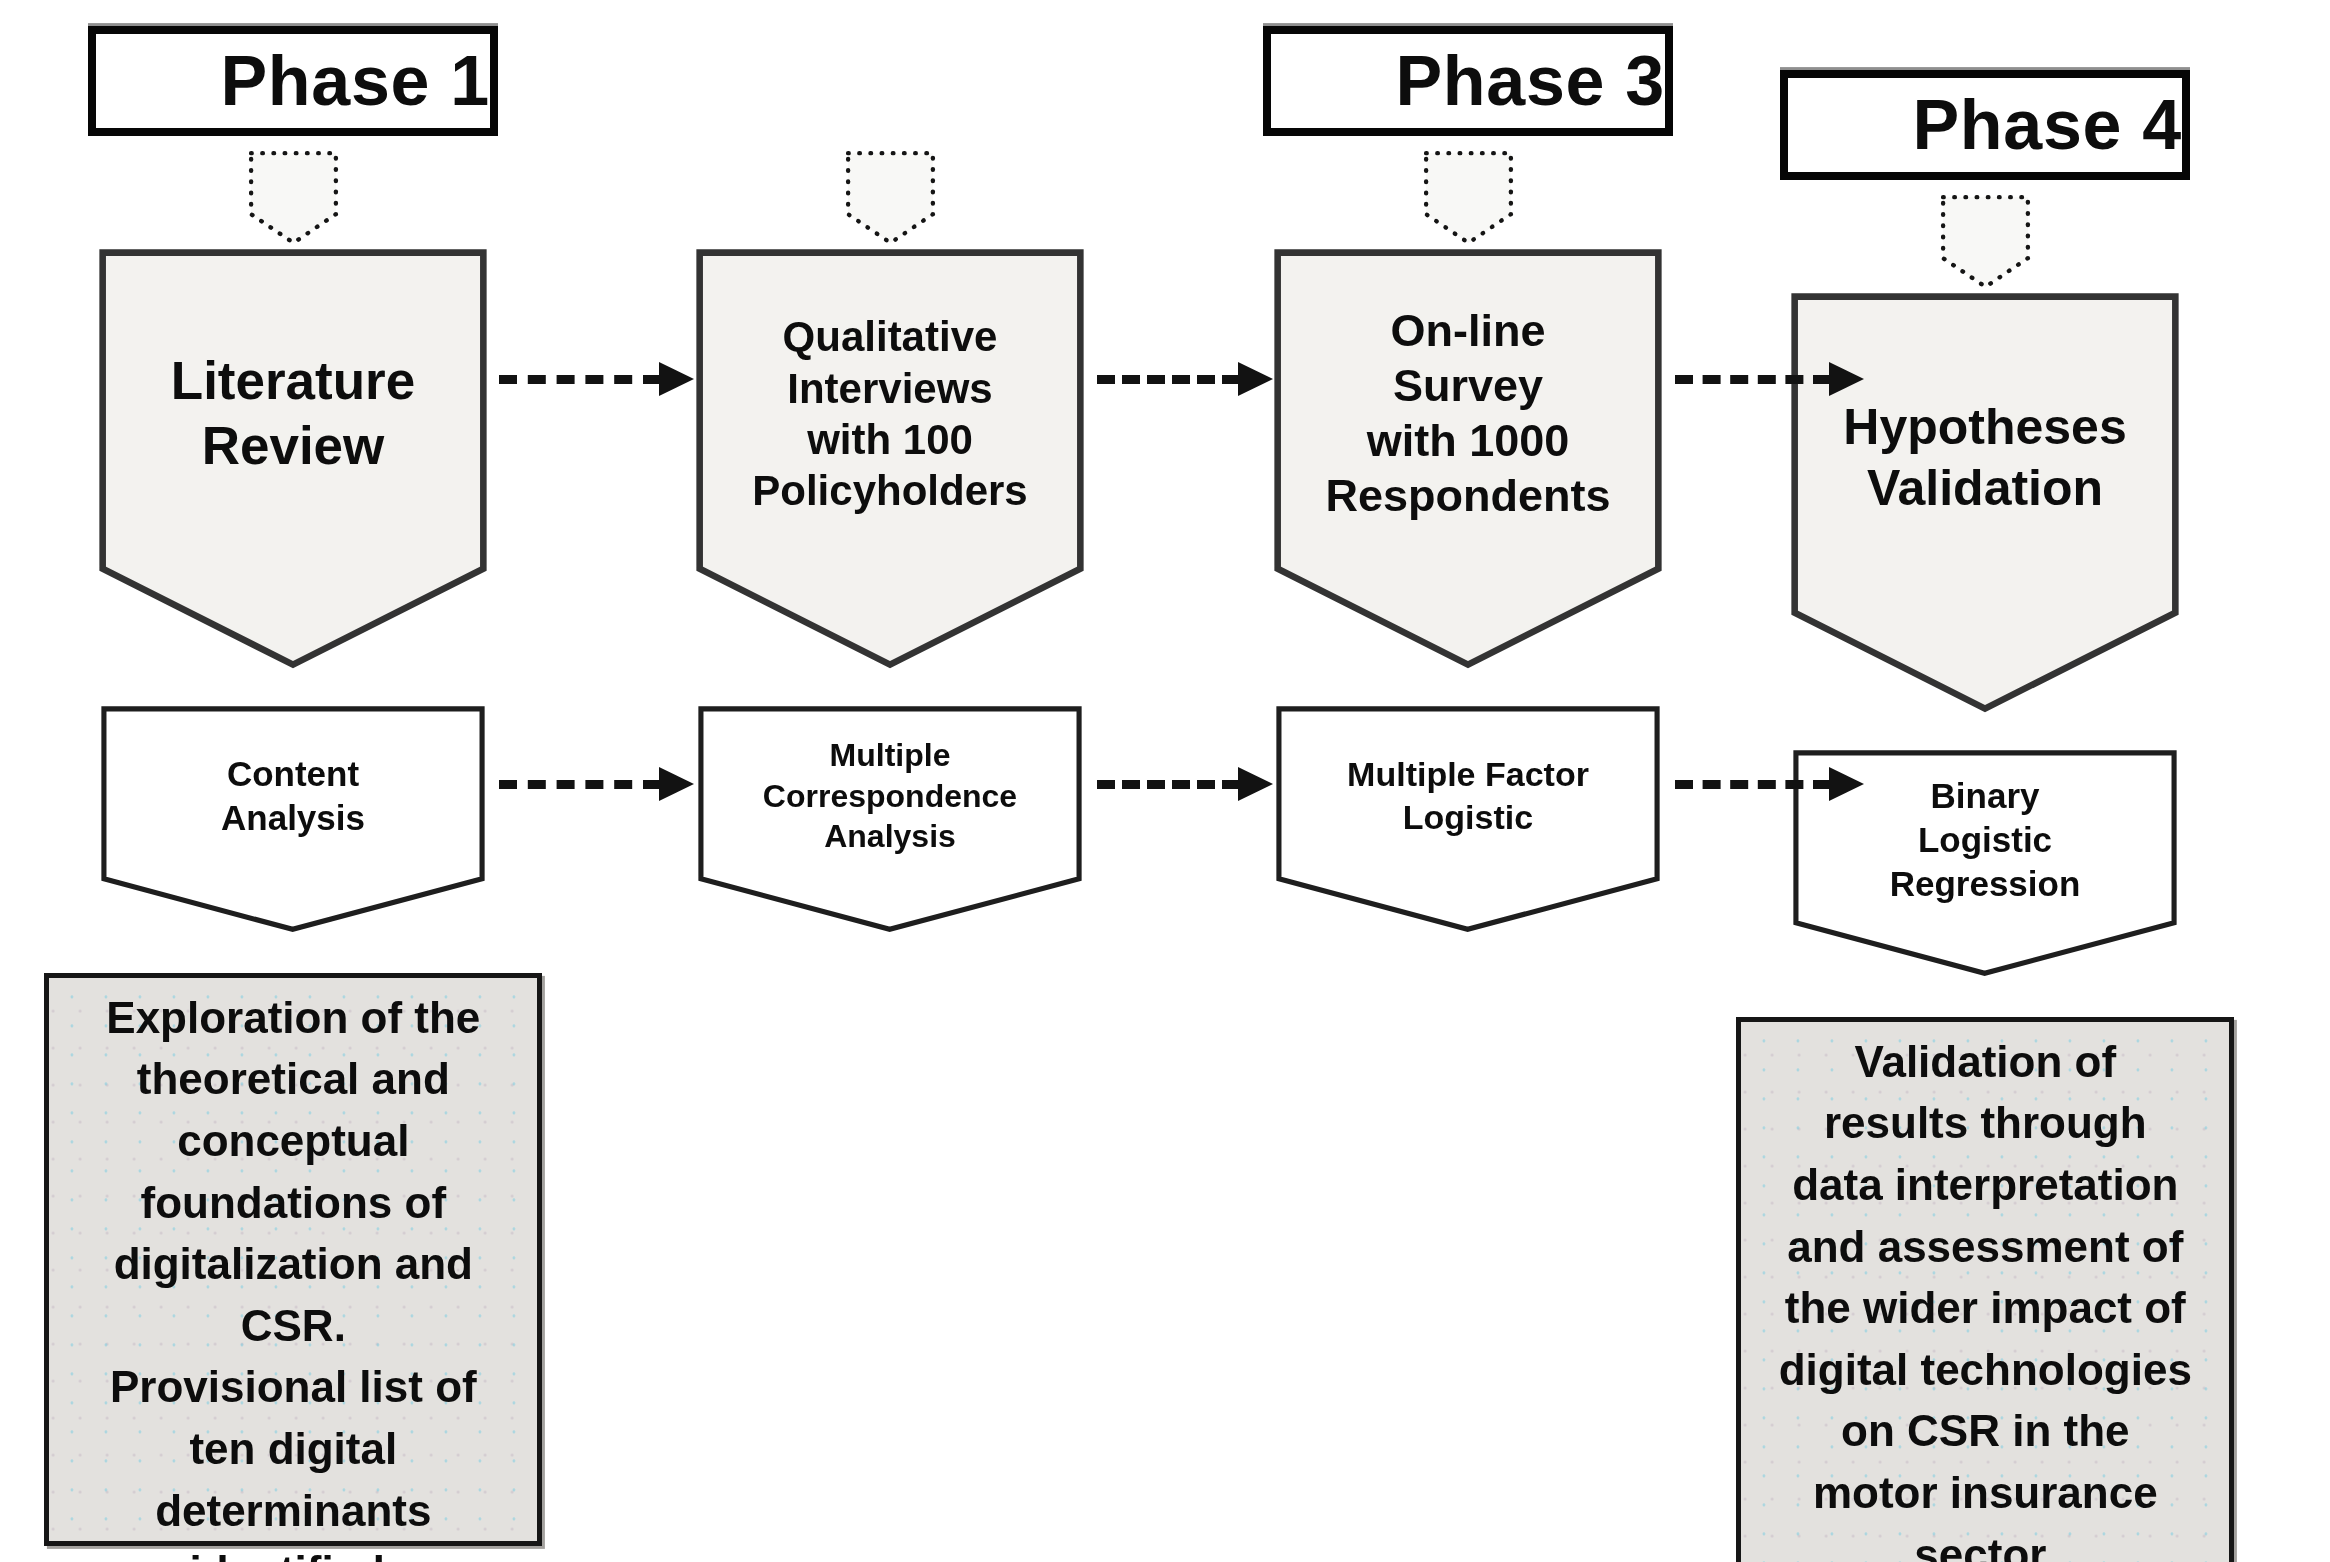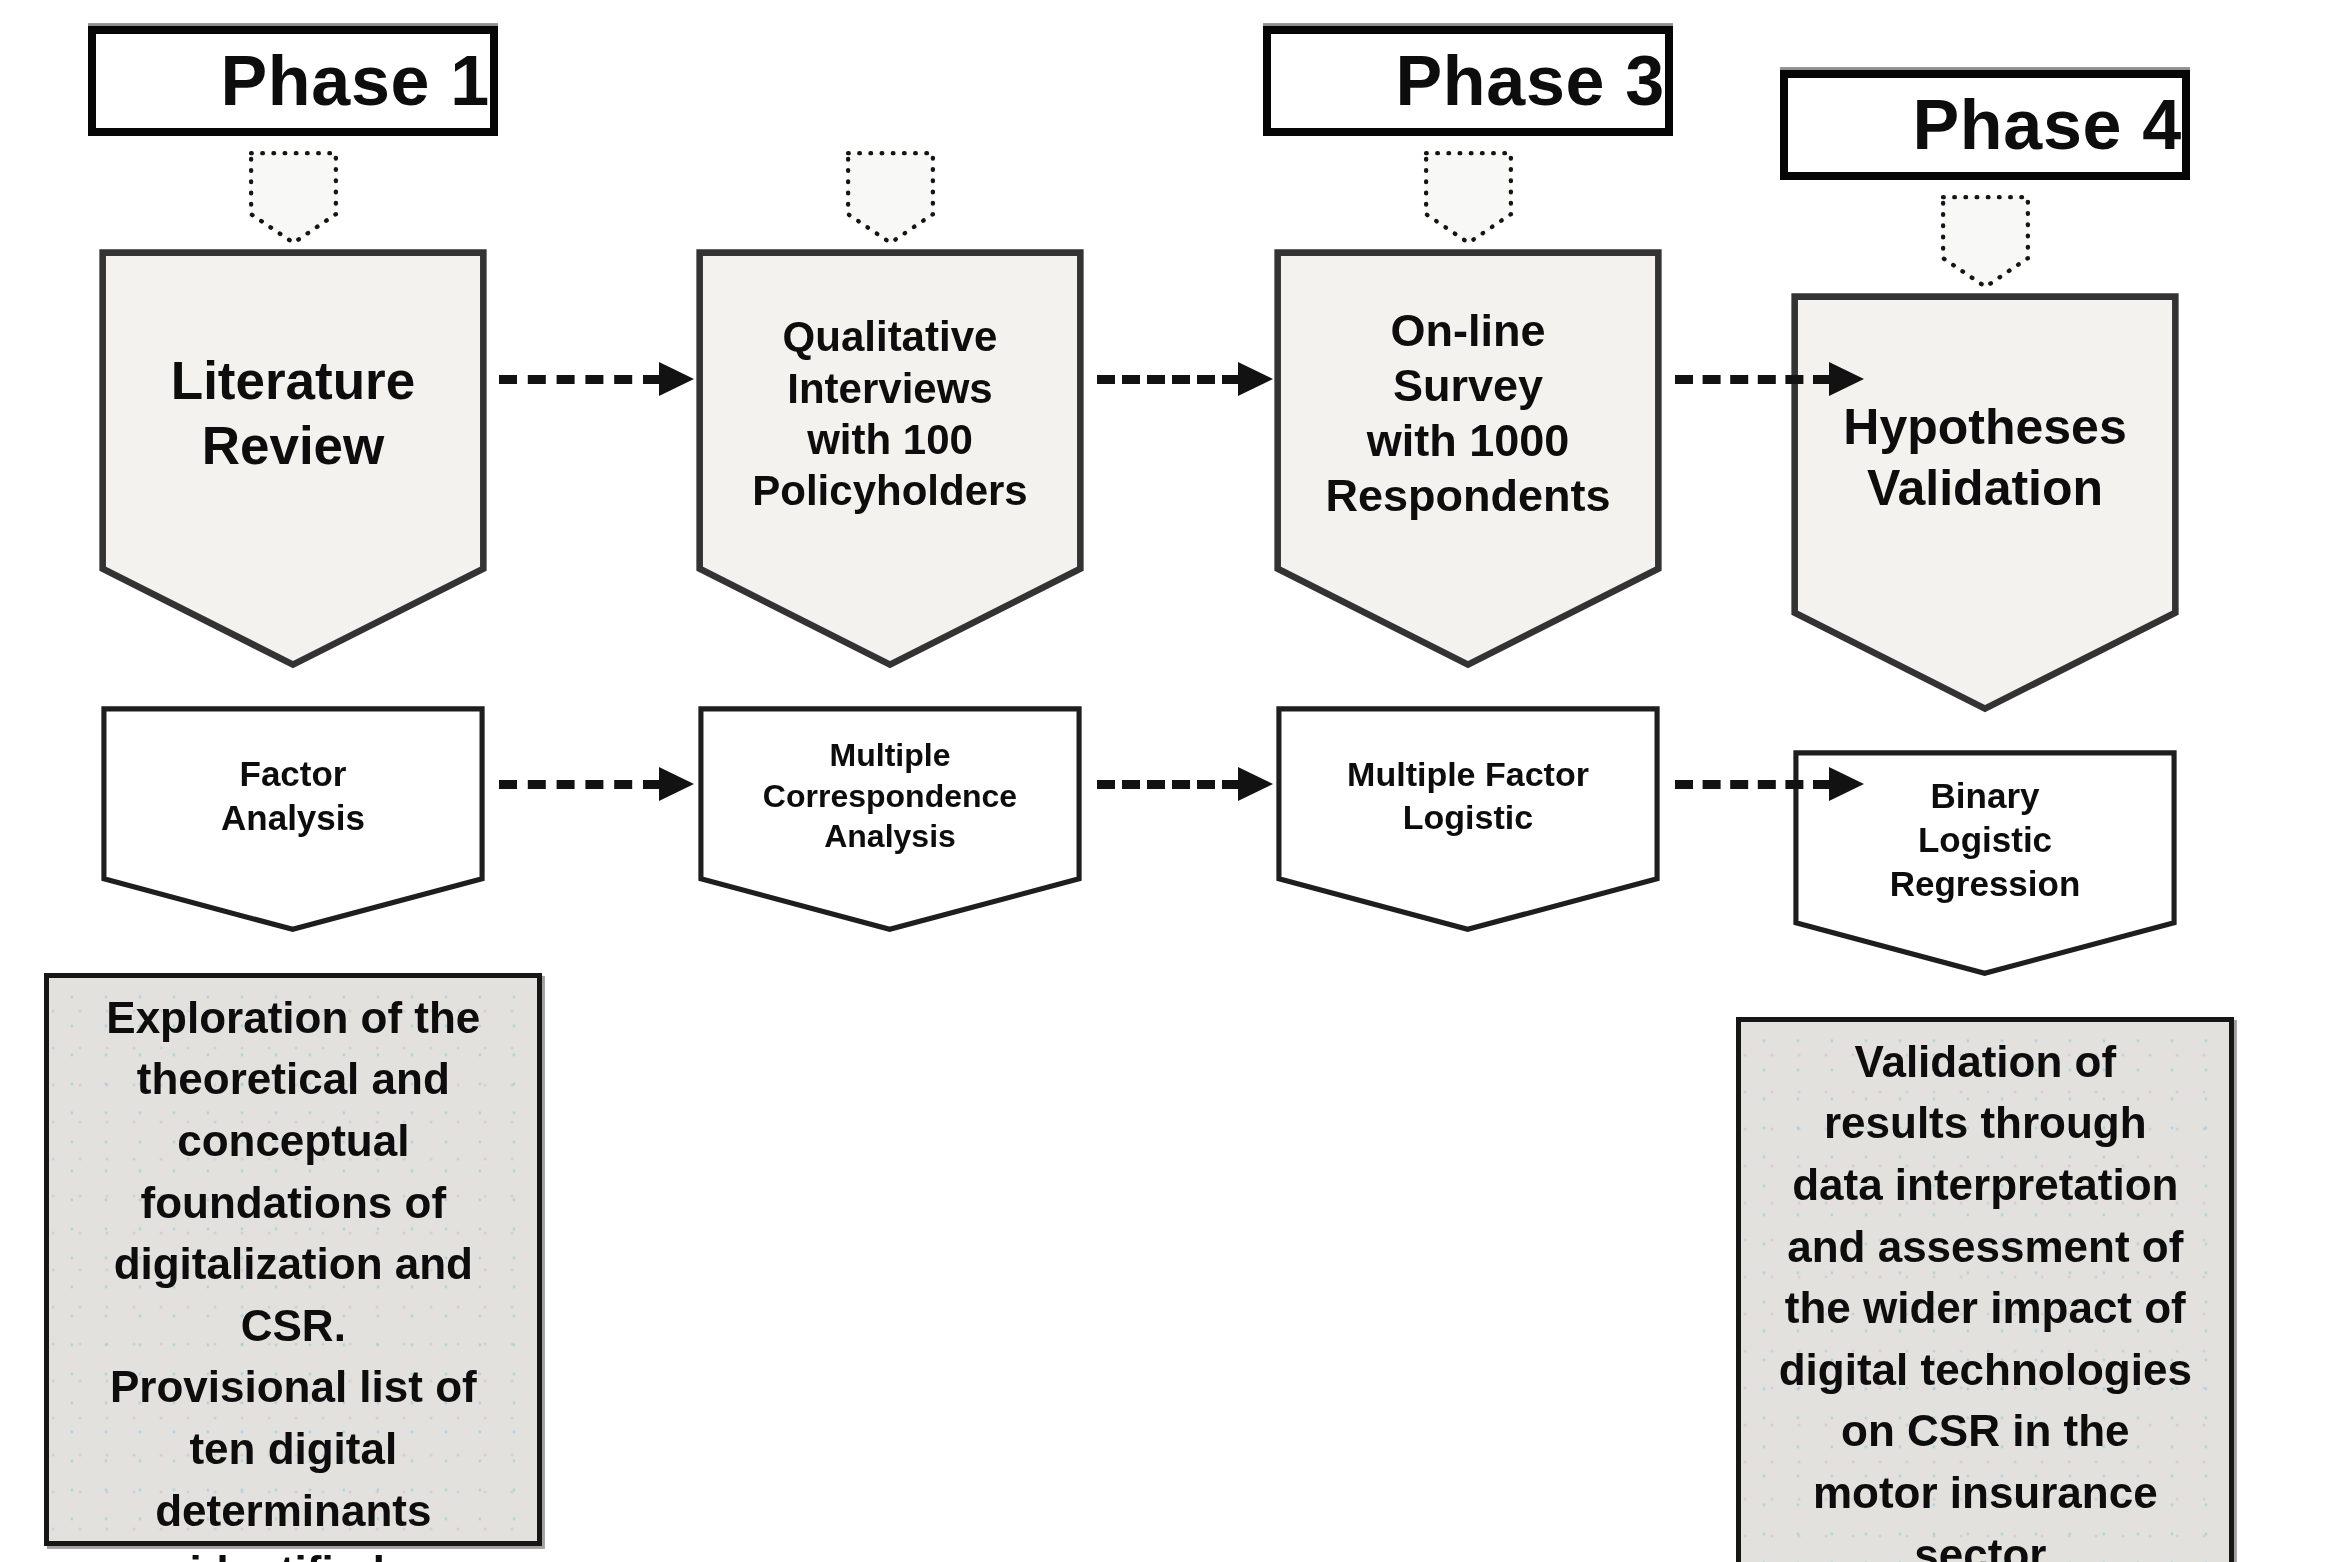--- a/index.html
+++ b/index.html
@@ -92,21 +92,21 @@
       <svg viewBox="0 0 530 574" preserveAspectRatio="none" aria-hidden="true">
         <path d="M5 5 H525 V437 L265 568 L5 437 Z" fill="#f3f2ef" stroke="#333333" stroke-width="9"></path>
       </svg>
       <div class="shield-text fs72">Literature
 Review</div>
     </div>
     <div class="banner">
       <svg viewBox="0 0 525 310" preserveAspectRatio="none" aria-hidden="true">
         <path d="M4 4 H521 V236 L262 305 L4 236 Z" fill="#ffffff" stroke="#1e1e1e" stroke-width="7"></path>
       </svg>
-      <div class="banner-text fs48">Factor
+      <div class="banner-text fs48">Content
 Analysis</div>
     </div>
     <div class="desc">
       <div class="desc-text">Exploration of the
 theoretical and
 conceptual
 foundations of
 digitalization and
 CSR.
 Provisional list of

